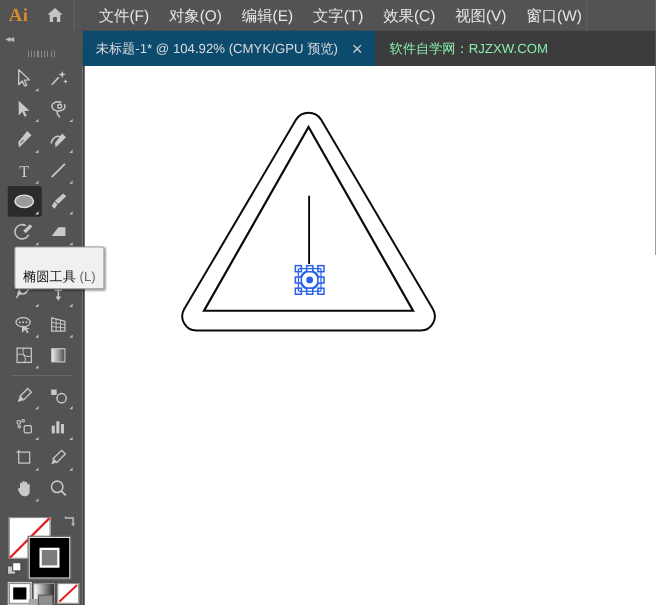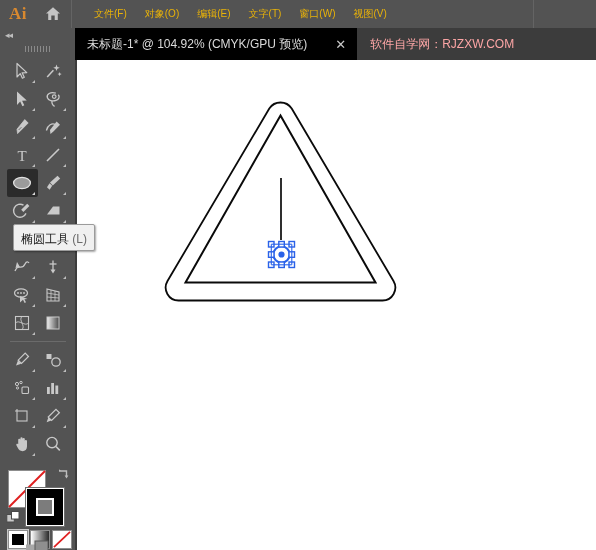--- a/index.html
+++ b/index.html
@@ -36,22 +36,22 @@
     display: flex; align-items: center; justify-content: center;
   }
   .home-btn svg { display: block; }
   .menu-sep {
     width: 1px; height: 28px;
     background: #646464;
     margin: 0 3px 0 1px;
   }
   .menu-items { display: flex; align-items: center; padding-left: 10px; }
   .menu-item {
-    color: #eab308;
-    font-size: 10px;
+    color: #e5e5e5;
+    font-size: 14px;
     padding: 3px 9px;
     white-space: nowrap;
     line-height: 16px;
   }
   .menu-tail-sep {
     position: absolute; right: 4px; top: 0;
     width: 1px; height: 28px;
     background: #646464;
   }
 
@@ -110,21 +110,21 @@
     margin: 4px 3px;
   }
 
   
   .tooltip {
     position: absolute;
     left: 13px; top: 196px;
     background: #f0f0f0;
     border: 1px solid #9b9b9b;
     border-radius: 2px;
-    padding: 7px 7px 4px 7px;
+    padding: 19px 7px 4px 7px;
     font-size: 12px;
     color: #1a1a1a;
     white-space: nowrap;
     box-shadow: 1px 1px 2px rgba(0,0,0,0.35);
     z-index: 40;
     line-height: 14px;
   }
   .tooltip .key { color: #6a6a6a; }
 
   
@@ -190,37 +190,37 @@
   }
 
   
   .tabbar {
     position: absolute; left: 75px; top: 28px;
     width: 521px; height: 32px;
     background: #3c3c3c;
     display: flex; align-items: stretch;
   }
   .doctab {
-    background: #000000;
+    background: #0c4a6e;
     display: flex; align-items: center;
     padding: 0 9px 0 12px;
-    gap: 26px;
+    gap: 10px;
     border-right: 1px solid #3c3c3c;
   }
   .doctab .title {
     color: #dadada; font-size: 12px; white-space: nowrap;
   }
   .doctab .closex {
     color: #c9c9c9; font-size: 13px; line-height: 13px;
     padding: 0 2px;
   }
   .tabnote {
     display: flex; align-items: center;
     padding-left: 12px;
-    color: #fca5a5; font-size: 12px; white-space: nowrap;
+    color: #86efac; font-size: 12px; white-space: nowrap;
   }
 
   
   .canvaswrap {
     position: absolute; left: 75px; top: 60px;
     width: 521px; height: 490px;
     background: #ffffff;
     overflow: hidden;
   }
   .canvas-left-edge {
@@ -244,22 +244,23 @@
       <svg width="20" height="20" viewBox="0 0 20 20" aria-hidden="true">
         <path d="M10 3.2 L17 9.4 L14.8 9.4 L14.8 16 L11.7 16 L11.7 11.5 L8.3 11.5 L8.3 16 L5.2 16 L5.2 9.4 L3 9.4 Z" fill="#c4c4c4"></path>
       </svg>
     </div>
     <div class="menu-sep"></div>
     <div class="menu-items">
       <div class="menu-item">文件(F)</div>
       <div class="menu-item">对象(O)</div>
       <div class="menu-item">编辑(E)</div>
       <div class="menu-item">文字(T)</div>
+      <div class="menu-item">效果(C)</div>
+      <div class="menu-item">视图(V)</div>
       <div class="menu-item">窗口(W)</div>
-      <div class="menu-item">视图(V)</div>
     </div>
     <div class="menu-tail-sep"></div>
   </div>
 
   <div class="tabbar">
     <div class="doctab">
       <span class="title">未标题-1* @ 104.92% (CMYK/GPU 预览)</span>
       <span class="closex">✕</span>
     </div>
     <div class="tabnote">软件自学网：RJZXW.COM</div>

